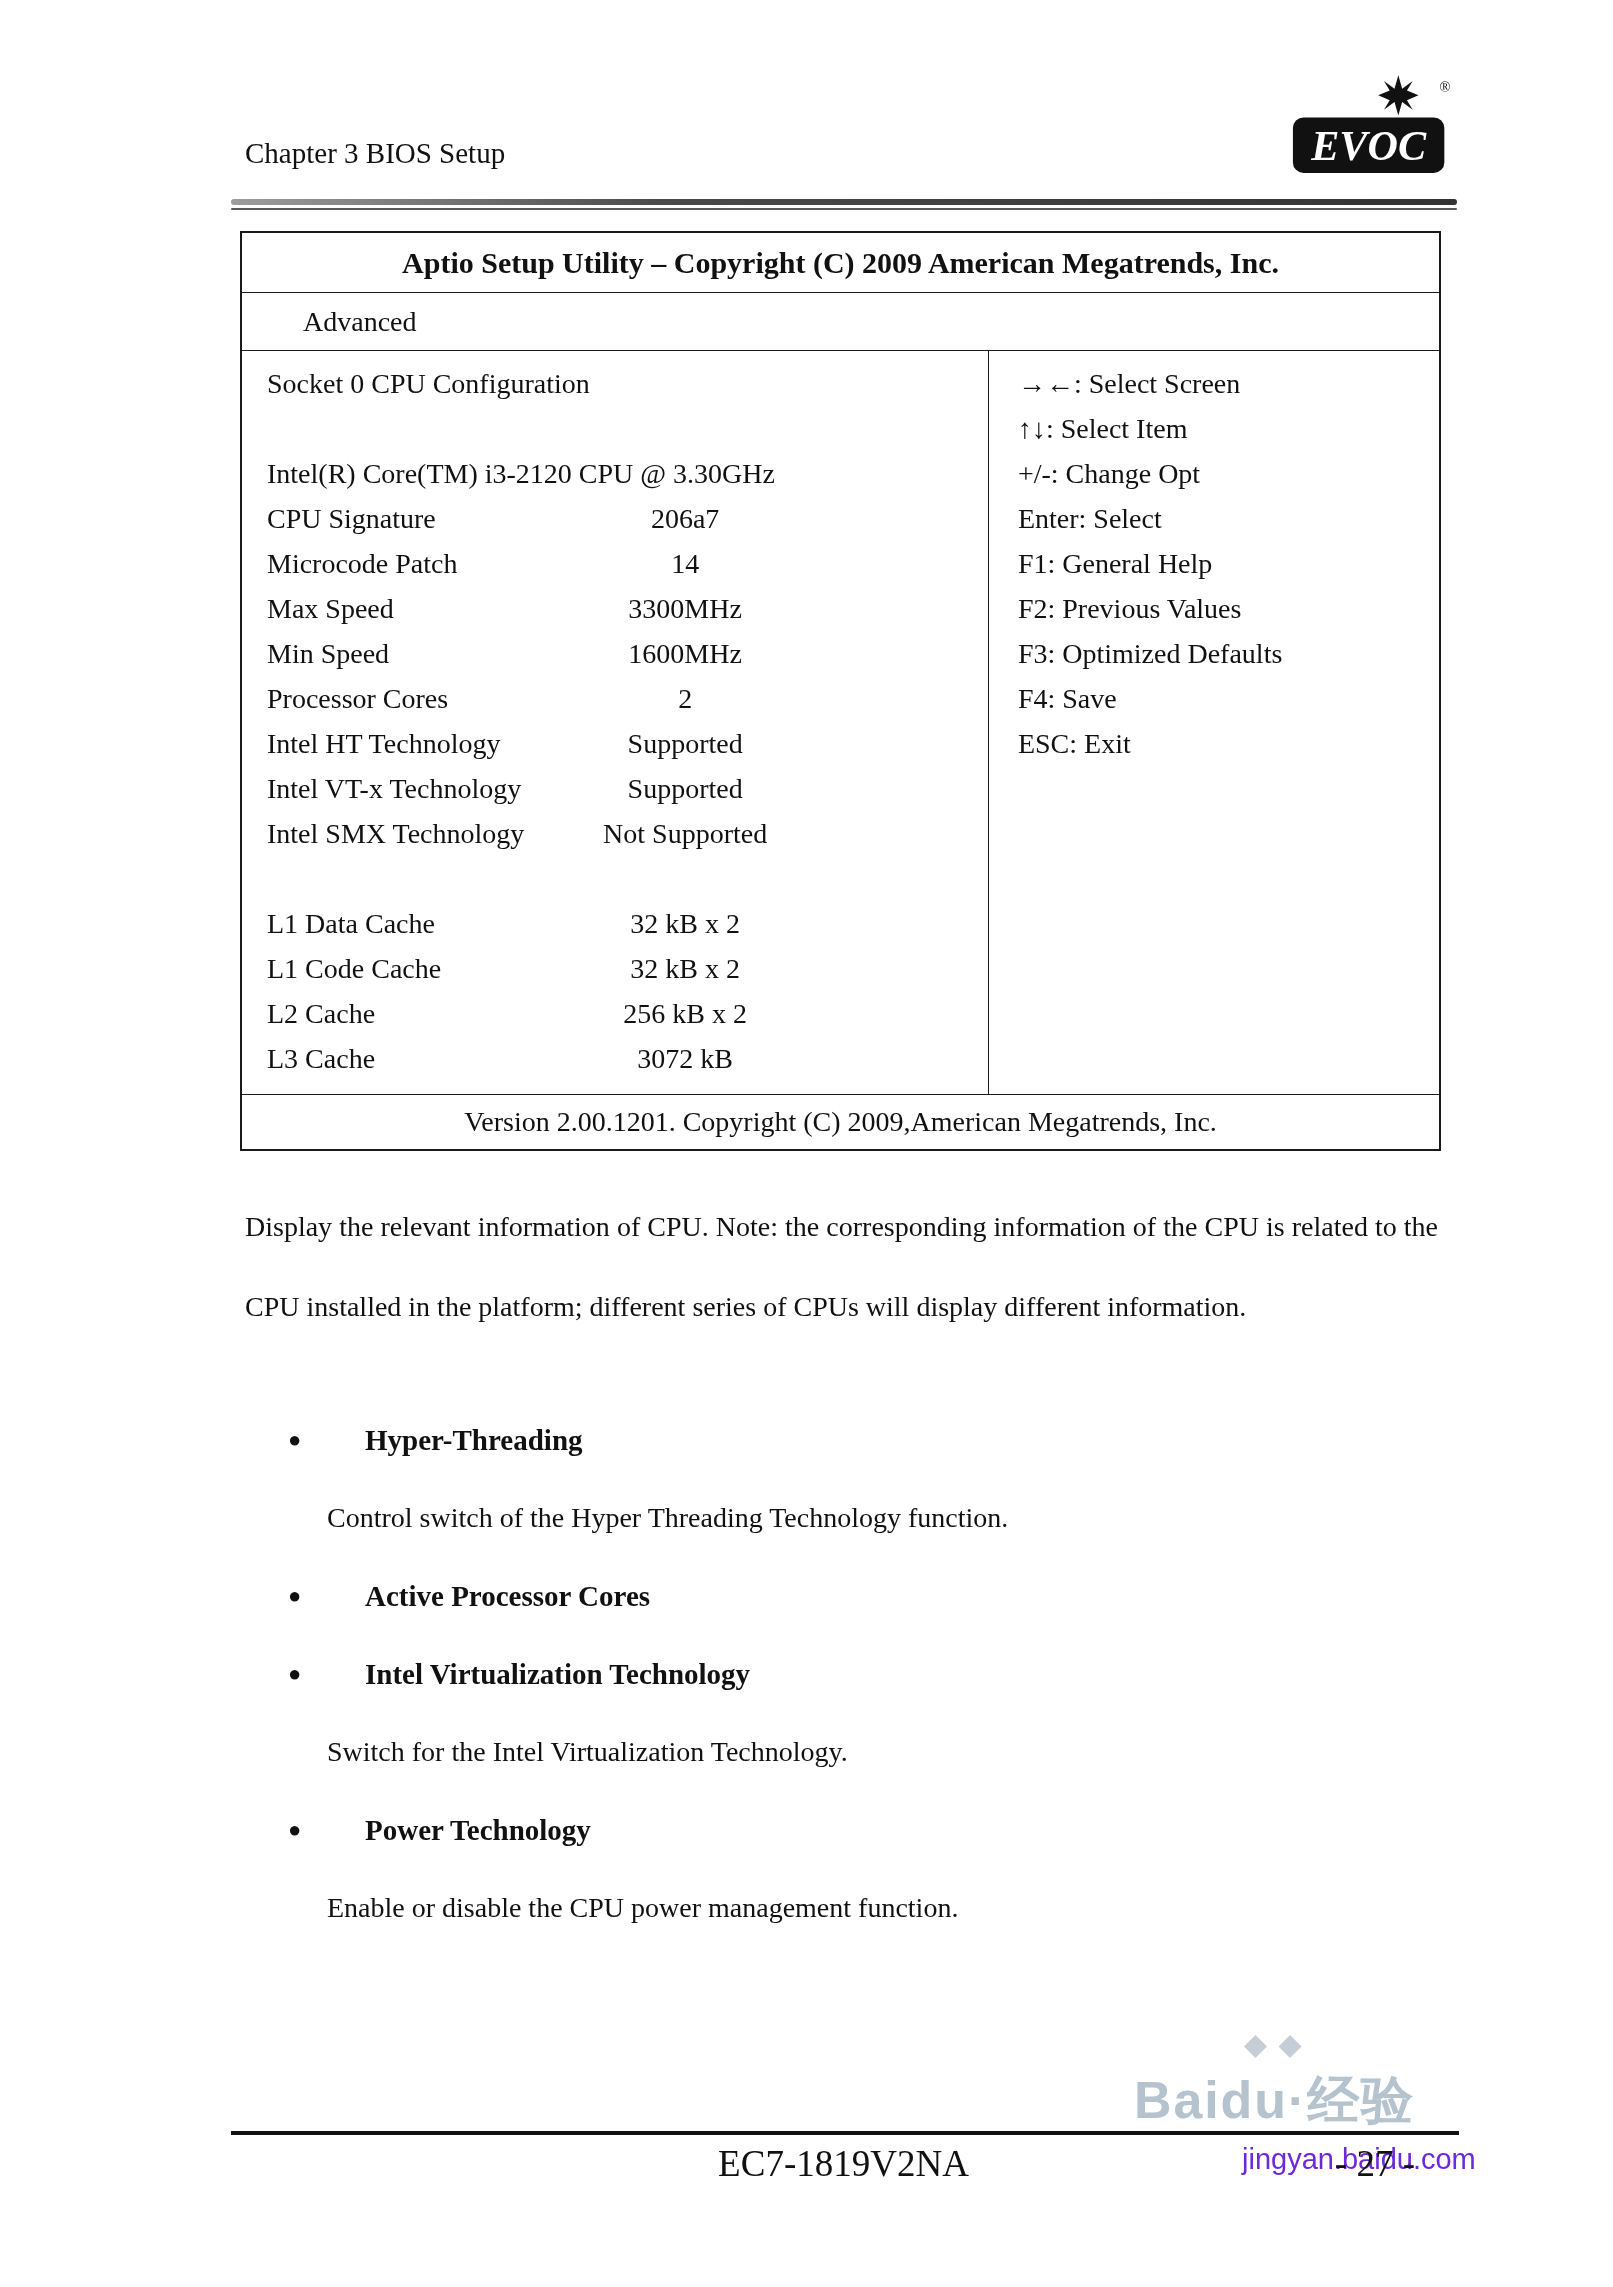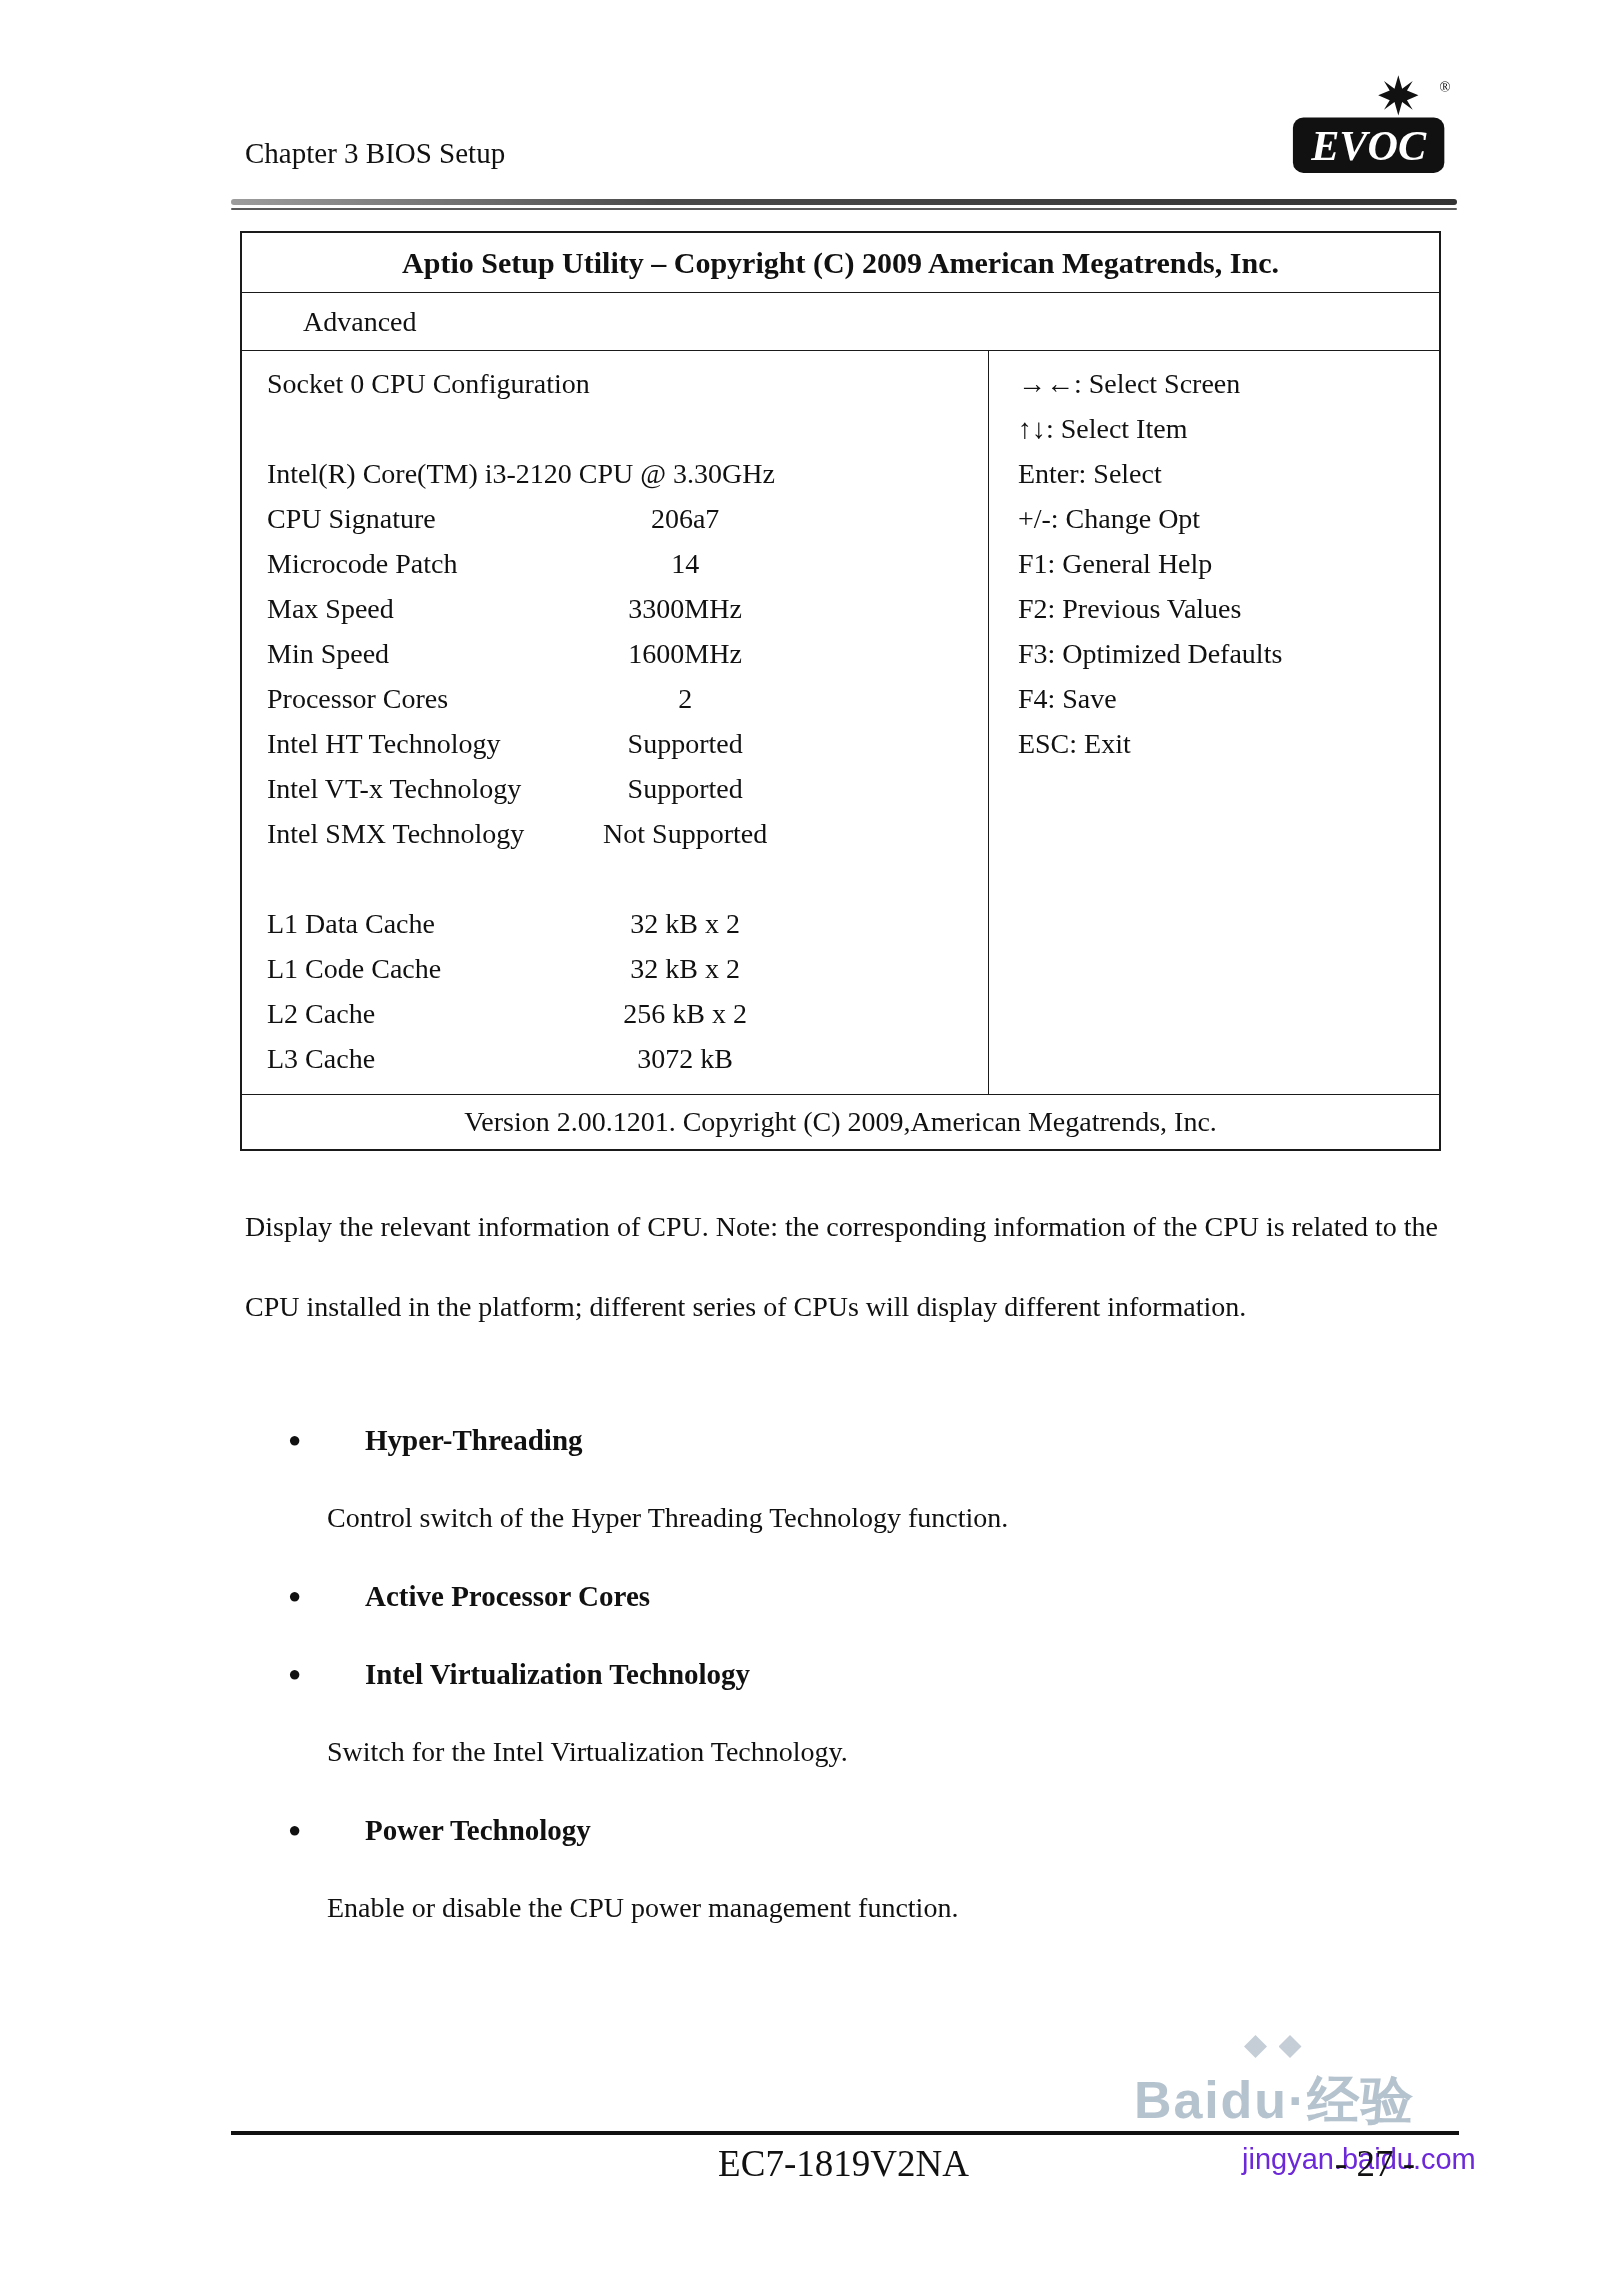--- a/index.html
+++ b/index.html
@@ -165,22 +165,22 @@
         </div>
         <div class="bline">
           <span>L3 Cache</span>
           <span class="kval">3072 kB</span>
         </div>
       </div>
 
       <div class="bios-right">
         <div class="bline">→←: Select Screen</div>
         <div class="bline">↑↓: Select Item</div>
+        <div class="bline">+/-: Change Opt</div>
         <div class="bline">Enter: Select</div>
-        <div class="bline">+/-: Change Opt</div>
         <div class="bline">F1: General Help</div>
         <div class="bline">F2: Previous Values</div>
         <div class="bline">F3: Optimized Defaults</div>
         <div class="bline">F4: Save</div>
         <div class="bline">ESC: Exit</div>
       </div>
     </div>
 
     <div class="bios-version">Version 2.00.1201. Copyright (C) 2009,American Megatrends, Inc.</div>
   </div>

